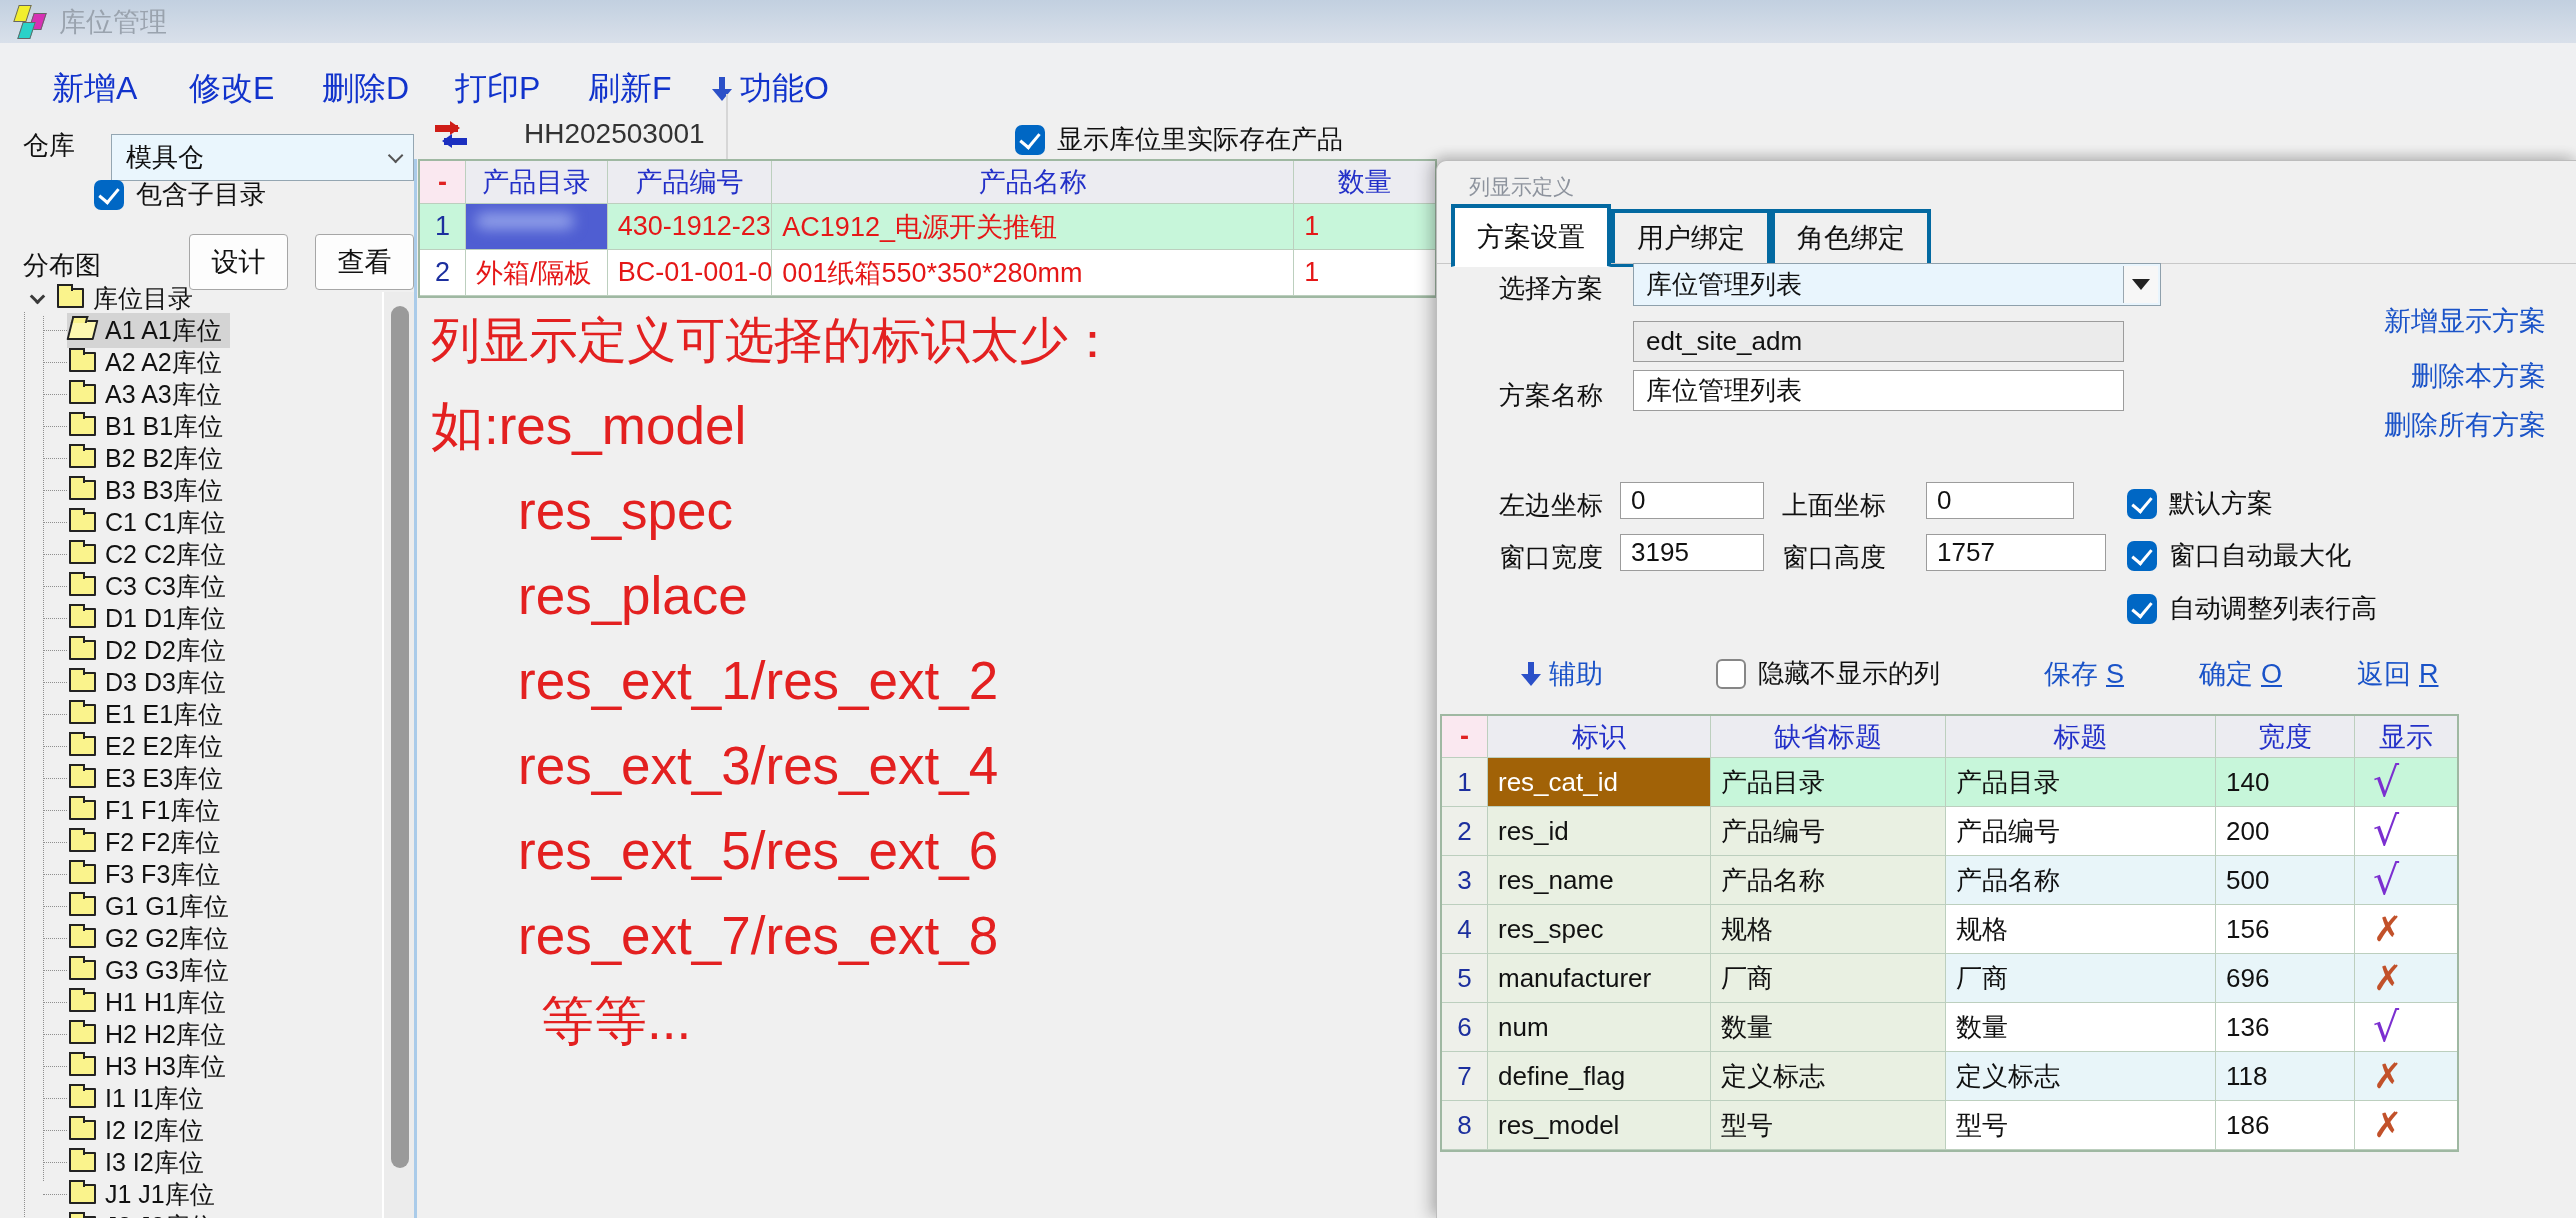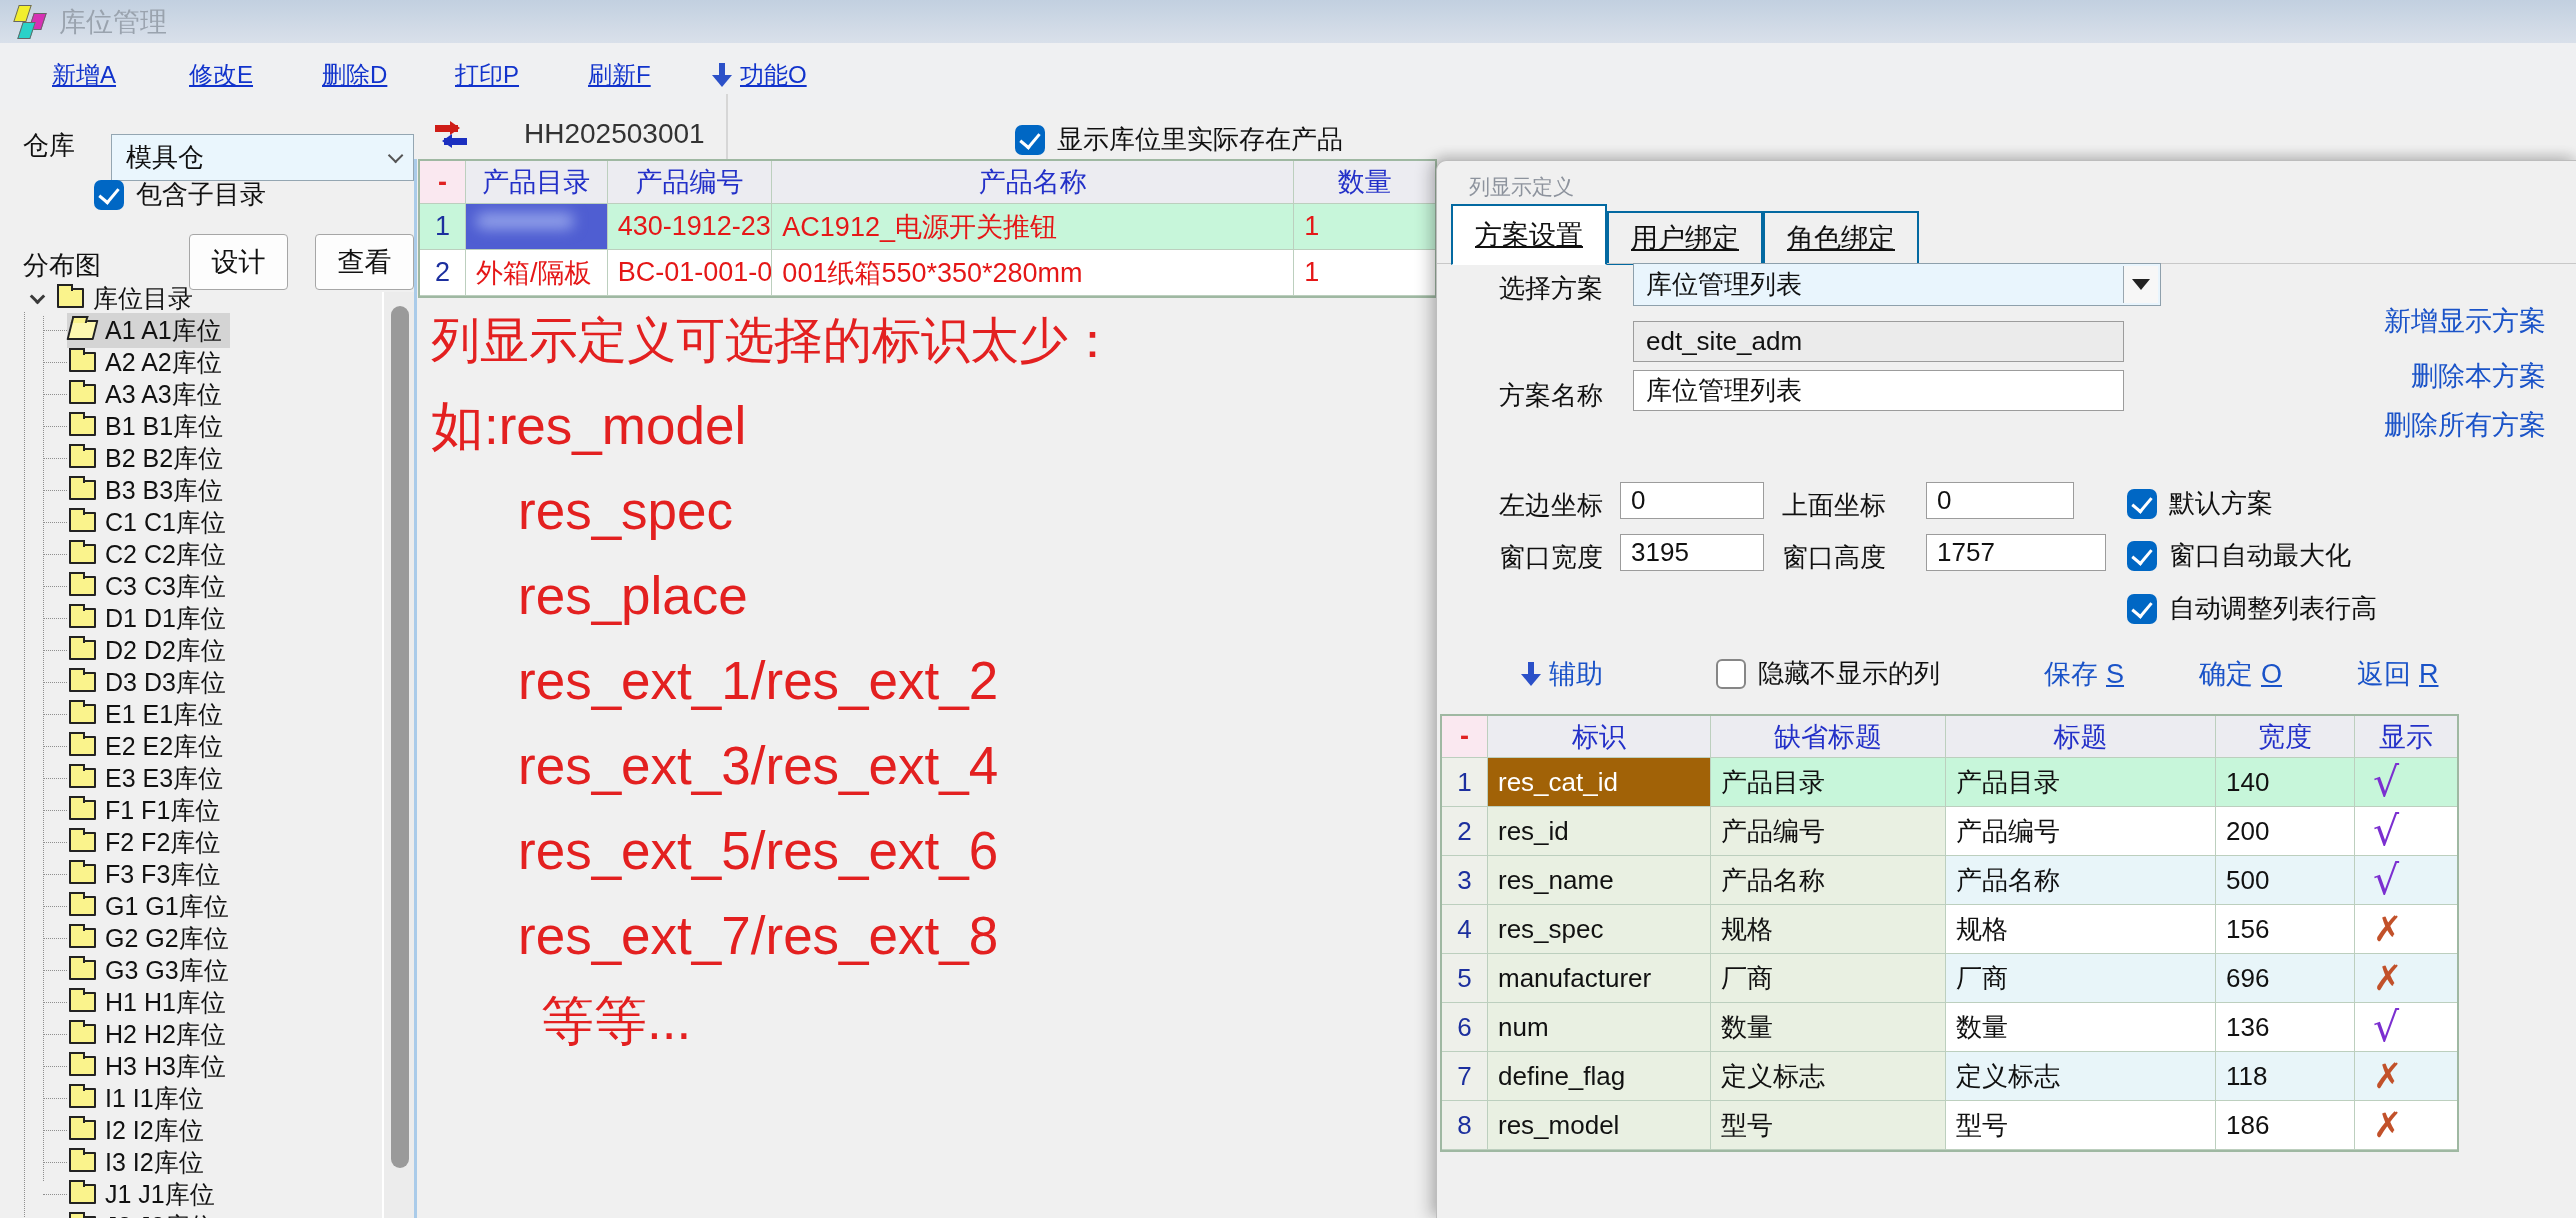--- a/index.html
+++ b/index.html
@@ -11,21 +11,21 @@
               background:linear-gradient(#c2d0e0,#d9e0ea); display:flex; align-items:center; }
   .appicon { position:relative; width:39px; height:35px; margin-left:12px; }
   .appicon span { position:absolute; width:13px; height:17px; border:1px solid #666; transform:skewX(-18deg); }
   .appicon .d1 { left:4px; top:1px; background:#f2ee2e; }
   .appicon .d2 { left:19px; top:9px; background:#d630b4; }
   .appicon .d3 { left:8px; top:18px; background:#2ad2c8; }
   .title-text { color:#9aa3ae; font-size:27px; margin-left:8px; }
 
   
   .toolbar { position:absolute; left:0; top:43px; width:2576px; height:67px; background:#eff0f2; }
-  .tb-item { position:absolute; top:16px; color:#1133cc; text-decoration:underline; font-size:24px; cursor:pointer; display:flex; align-items:center; gap:8px; }
+  .tb-item { position:absolute; top:24px; color:#1133cc; font-size:32px; cursor:pointer; display:flex; align-items:center; gap:8px; }
   .top-div { position:absolute; left:726px; top:94px; width:2px; height:65px; background:#d6d6d6; }
 
   
   .dicon { display:inline-block; width:20px; height:26px; position:relative; }
   .dicon::before { content:""; position:absolute; left:7px; top:1px; width:6px; height:13px; background:#2b50c8; }
   .dicon::after  { content:""; position:absolute; left:0; top:13px; border-left:10px solid transparent; border-right:10px solid transparent; border-top:12px solid #2b50c8; }
 
   
   .cb { width:30px; height:30px; border-radius:7px; display:inline-block; position:relative; flex:none; }
   .cb.checked { background:#0067c4; }
@@ -91,21 +91,21 @@
   .annot .cjk { font-size:49px; }
   .annot .ind1 { padding-left:87px; }
   .annot .ind2 { padding-left:110px; }
 
   
   .dialog { position:absolute; left:1436px; top:160px; width:1140px; height:1058px; background:#f0f0f0;
             border:1px solid #bdbdbd; border-right:none; border-bottom:none; border-radius:10px 0 0 0;
             box-shadow:-7px 0 16px rgba(0,0,0,.20), 0 -5px 12px rgba(0,0,0,.12); }
   .dlg-title { position:absolute; left:32px; top:12px; color:#8d939d; font-size:21px; }
   .tabs { position:absolute; left:14px; top:43px; display:flex; align-items:flex-end; }
-  .tab { padding:7px 22px; font-size:27px; border:2px solid #0369a1; background:#f0f0f0; cursor:pointer;text-decoration:underline; }
+  .tab { padding:7px 22px; font-size:27px; border:4px solid #0369a1; background:#f0f0f0; cursor:pointer; }
   .tab.active { background:#fff; border-bottom:1px solid #fff; padding:11px 22px; position:relative; z-index:2; }
   .tabline { position:absolute; left:0; top:102px; width:100%; height:1px; background:#c8c8c8; }
 
   .dlg-combo { position:absolute; left:196px; top:102px; width:528px; height:43px; background:#e9f5fd;
                border:1px solid #8ea0ac; display:flex; align-items:center; padding:0 12px; }
   .dlg-combo .dbtn { position:absolute; right:2px; top:2px; bottom:2px; width:35px; background:#f7f7f7;
                      border-left:1px solid #9aa7b0; display:flex; align-items:center; justify-content:center; }
   .dlg-combo .tri { border-left:9px solid transparent; border-right:9px solid transparent; border-top:11px solid #222; }
   .field { position:absolute; height:41px; border:1px solid #9c9c9c; display:flex; align-items:center; padding:0 12px; background:#fff; }
   .field.ro { background:#ebebeb; }

